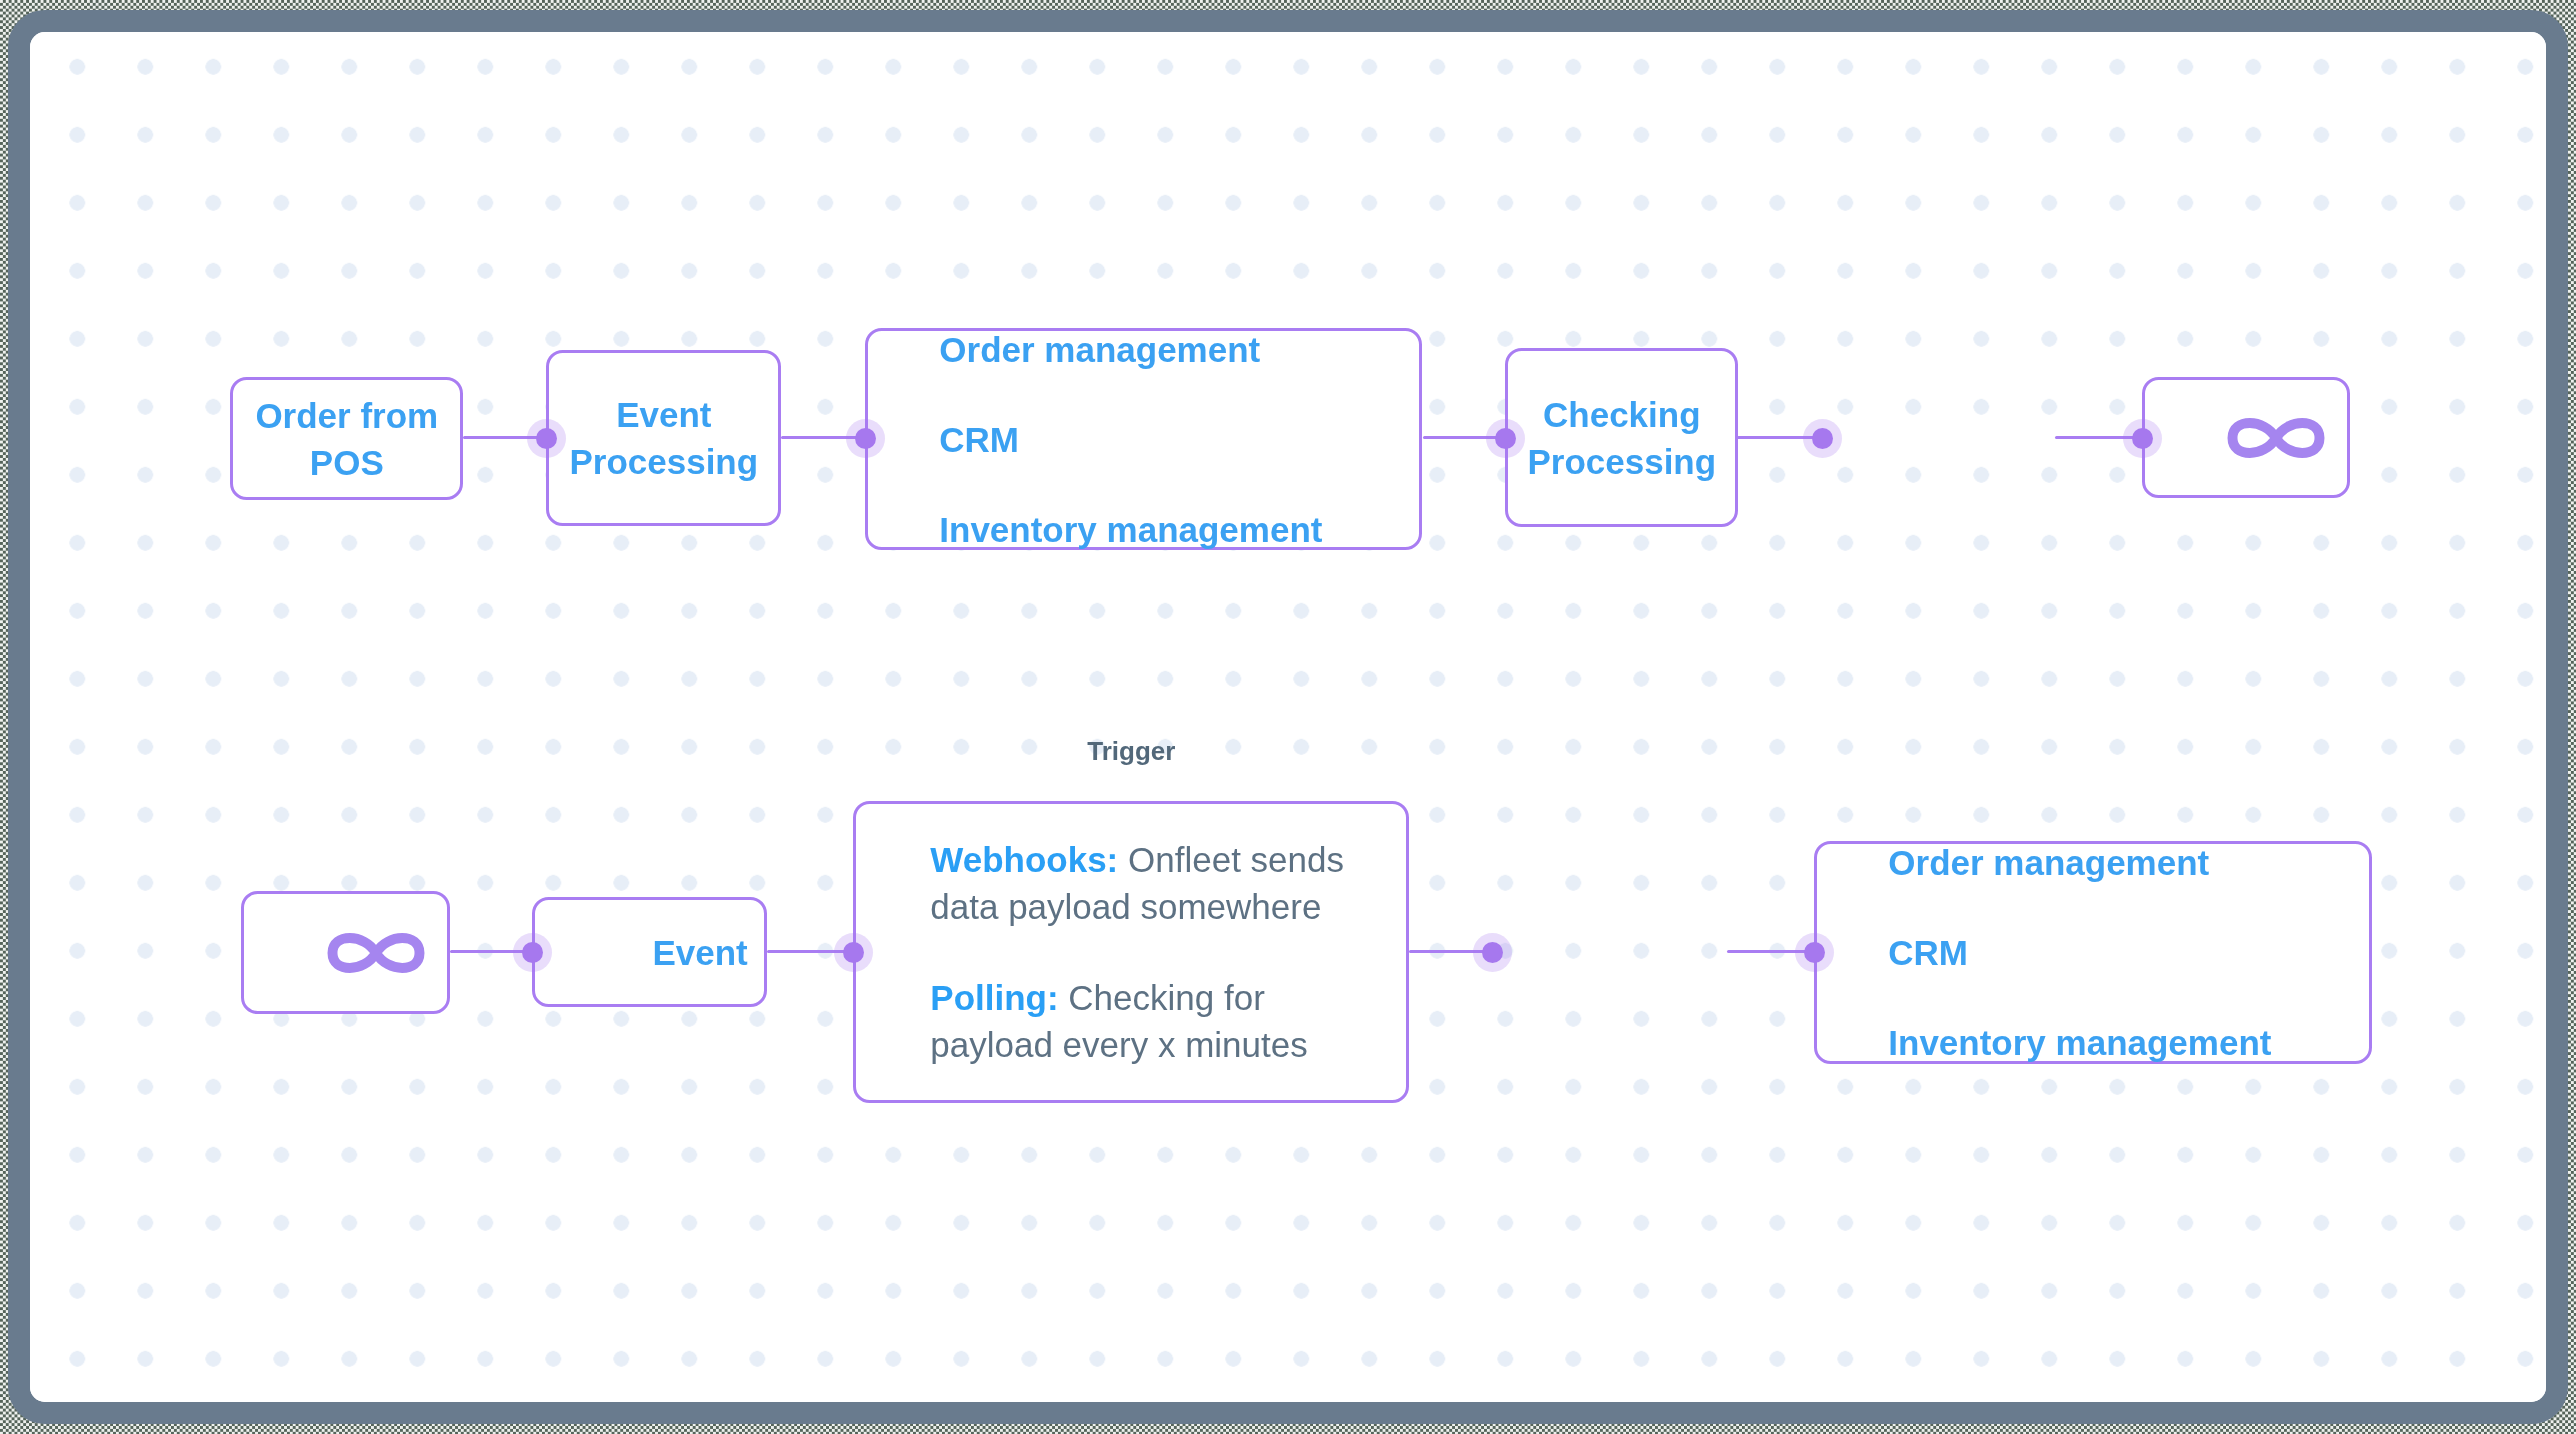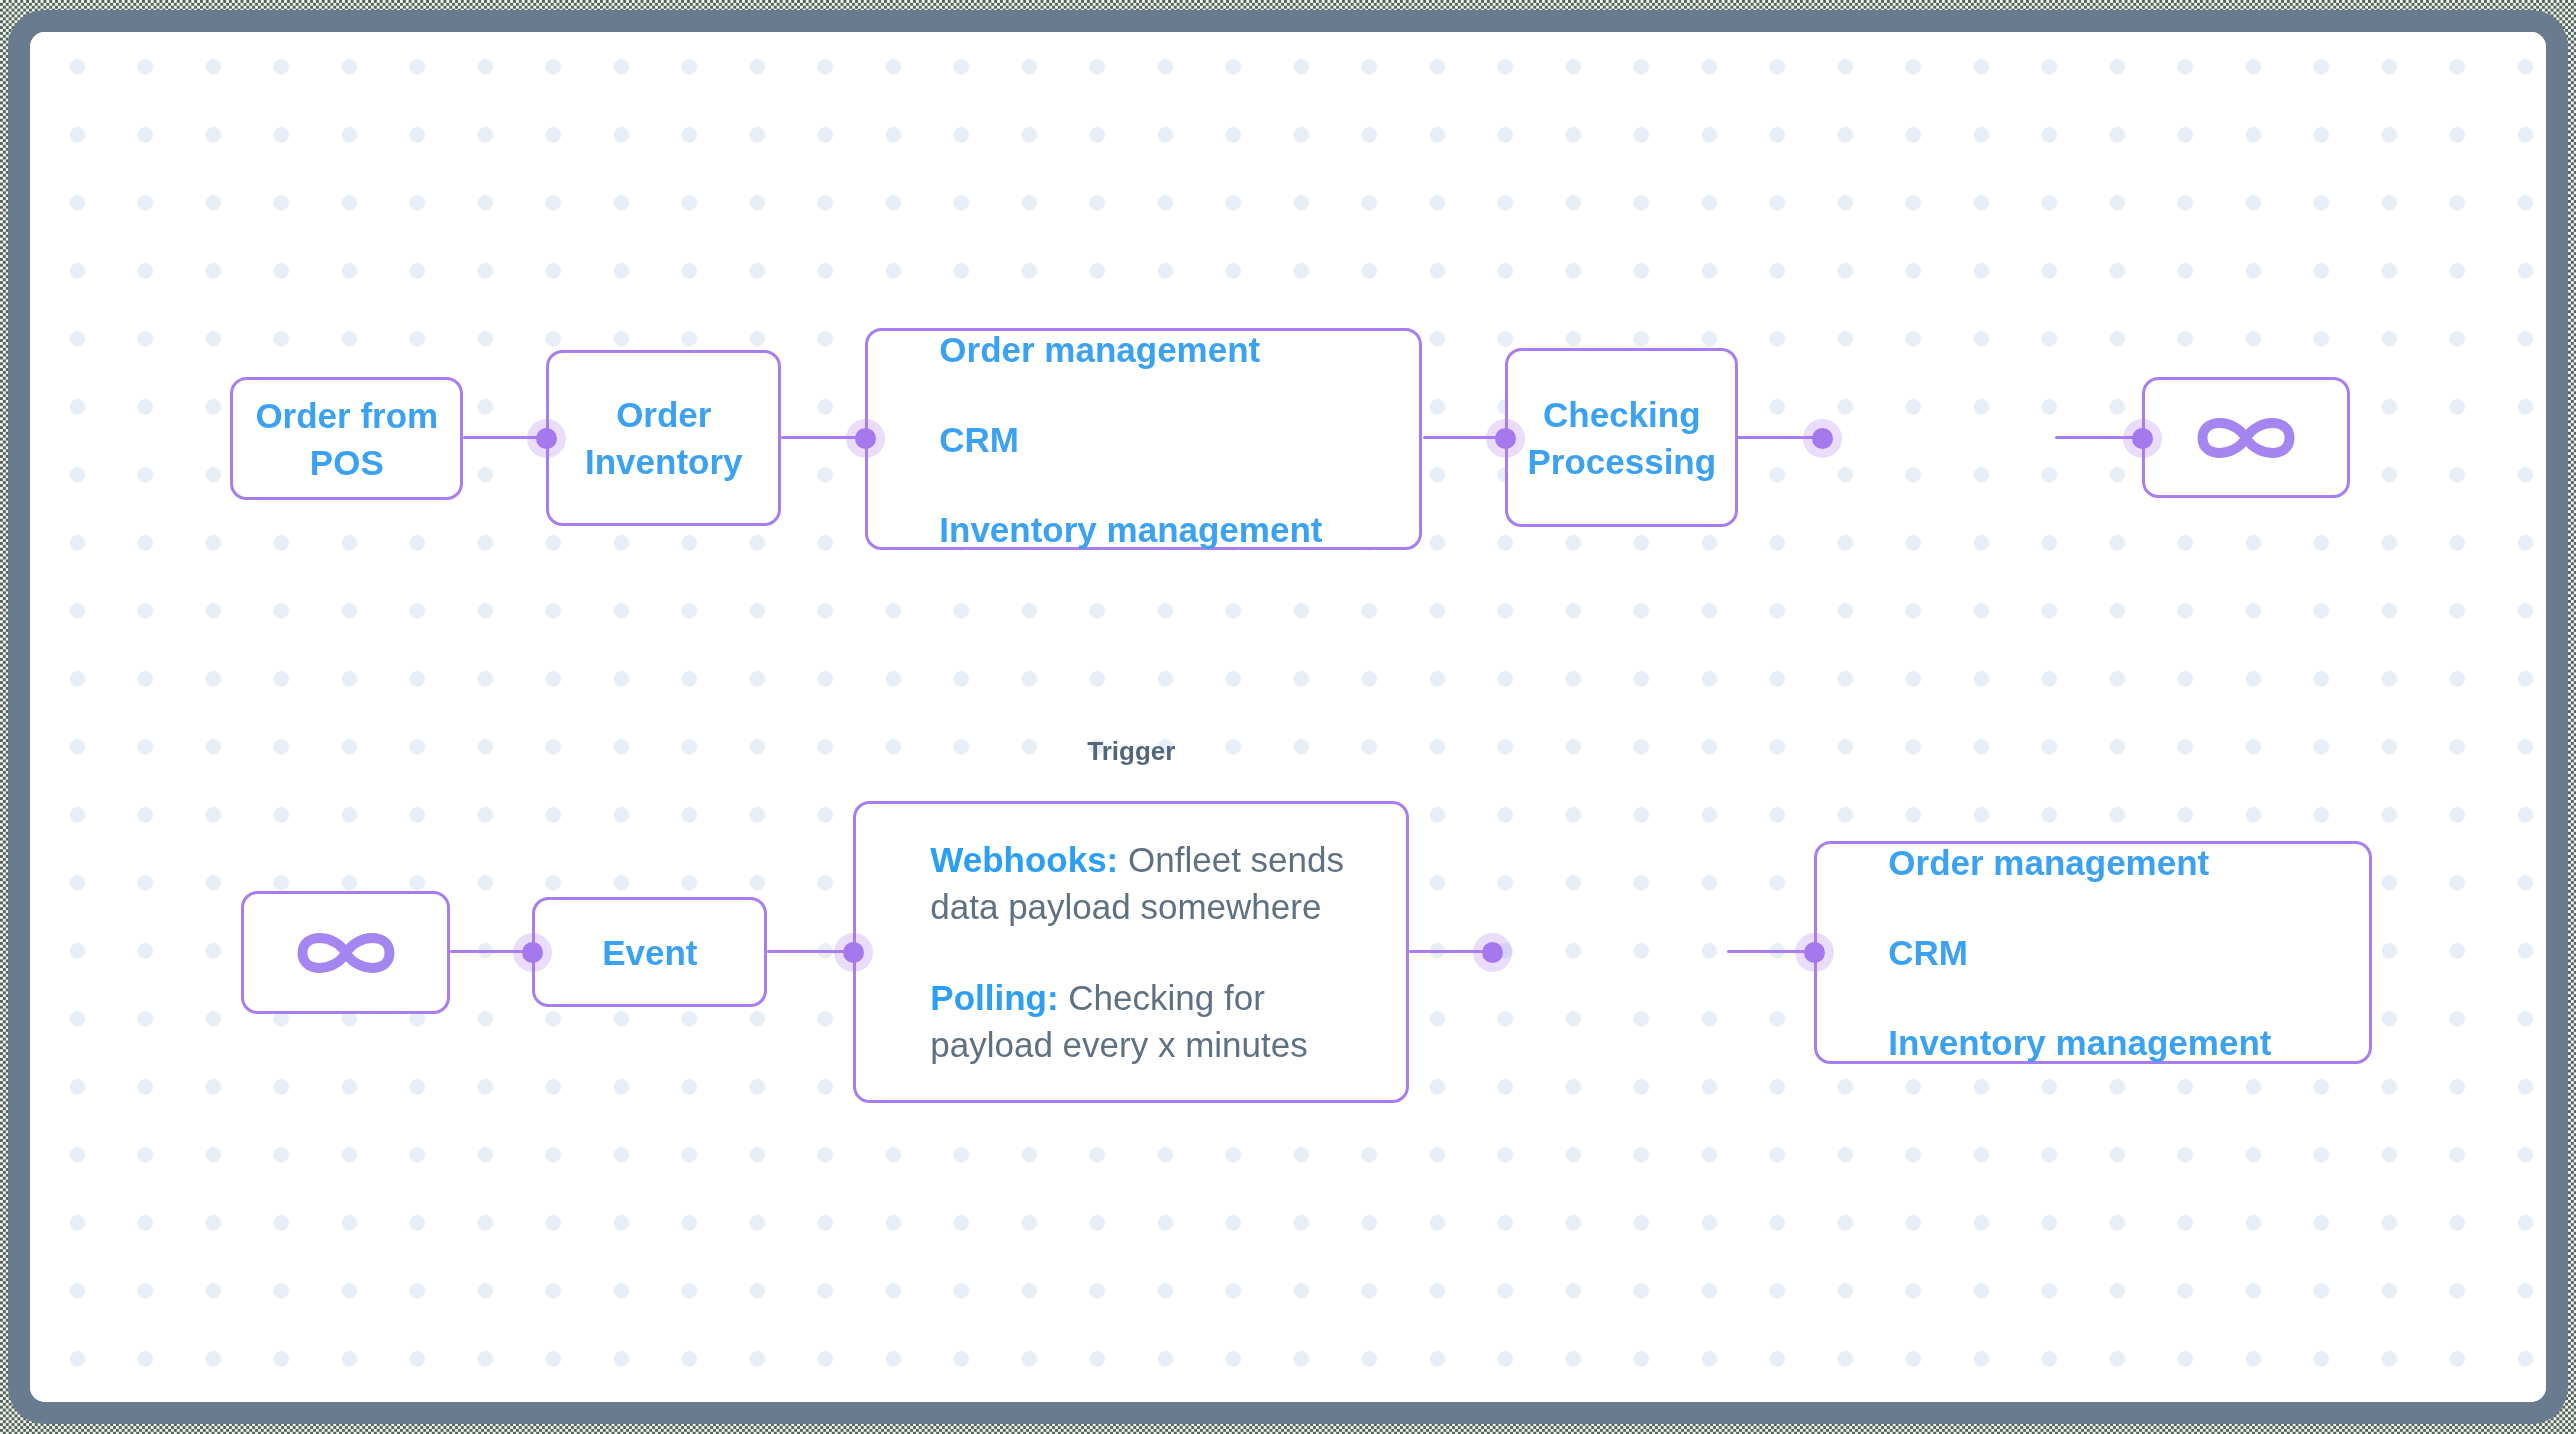--- a/index.html
+++ b/index.html
@@ -54,21 +54,21 @@
   }
   
   .node {
     position: absolute;
     background: #ffffff;
     border: 3.3px solid #a97df2;
     border-radius: 16.6px;
     box-sizing: border-box;
     display: flex;
     align-items: center;
-    justify-content: center;
+    justify-content: flex-end;
     text-align: center;
     color: #3ba1f2;
     font-weight: bold;
     font-size: 35px;
     line-height: 47px;
     z-index: 2;
     padding: 0 16.6px;
   }
   .node.narrow { padding: 0 30px; }
   
@@ -169,21 +169,21 @@
     <div class="port p6"></div>
     <div class="port p7"></div>
     <div class="port p8"></div>
     <div class="port p9"></div>
 
     <div class="node n-order-from-pos">
       <span>Order from POS</span>
     </div>
 
     <div class="node n-order-processing">
-      <span>Order Inventory</span>
+      <span>Event Processing</span>
     </div>
 
     <div class="node list n-targets-1">
       <span class="list-item">Order management</span>
       <span class="list-item">CRM</span>
       <span class="list-item">Inventory management</span>
     </div>
 
     <div class="node n-payment">
       <span>Checking Processing</span>

